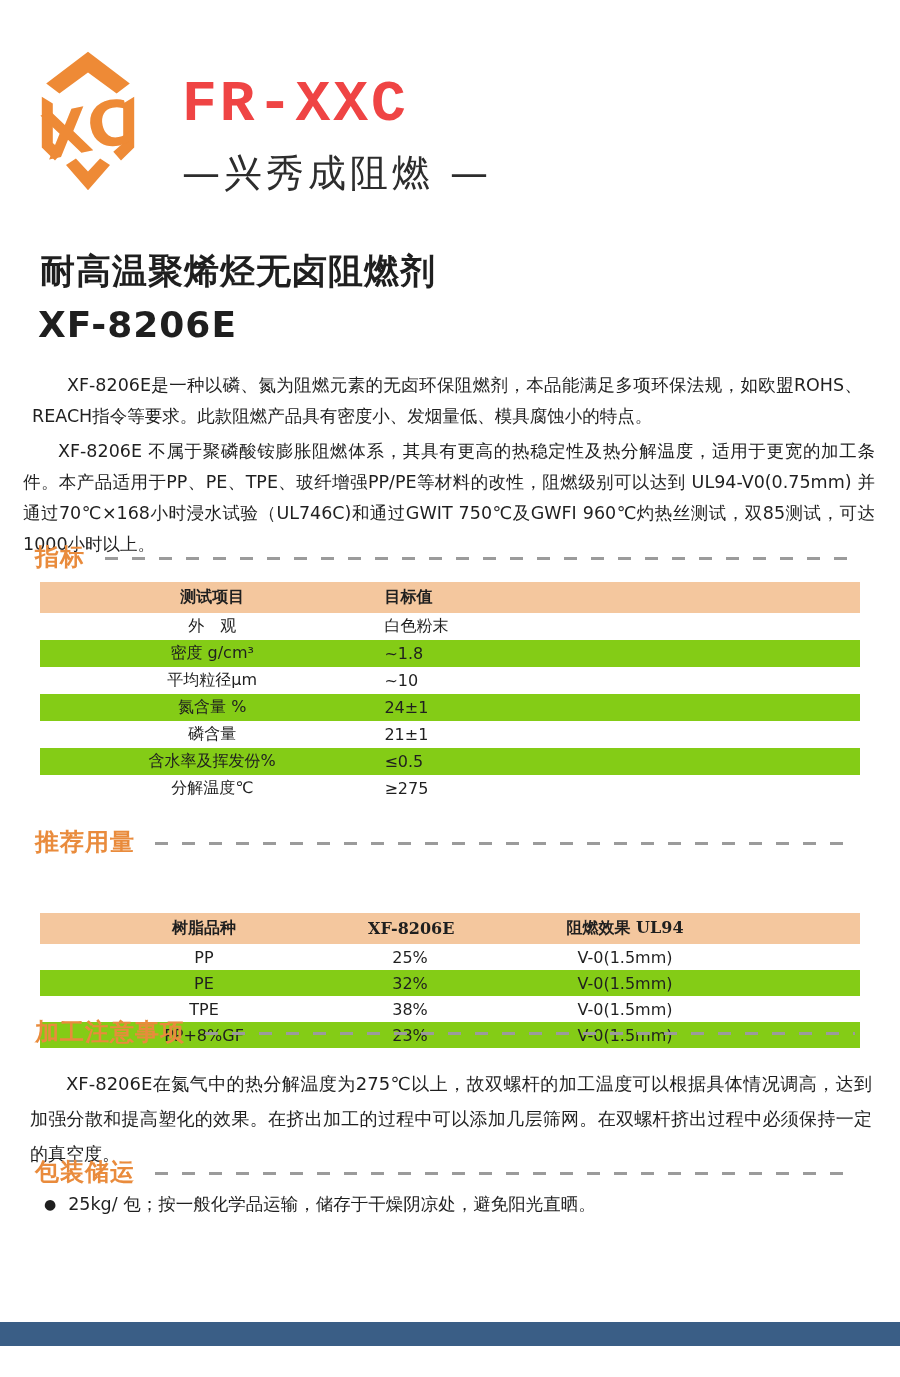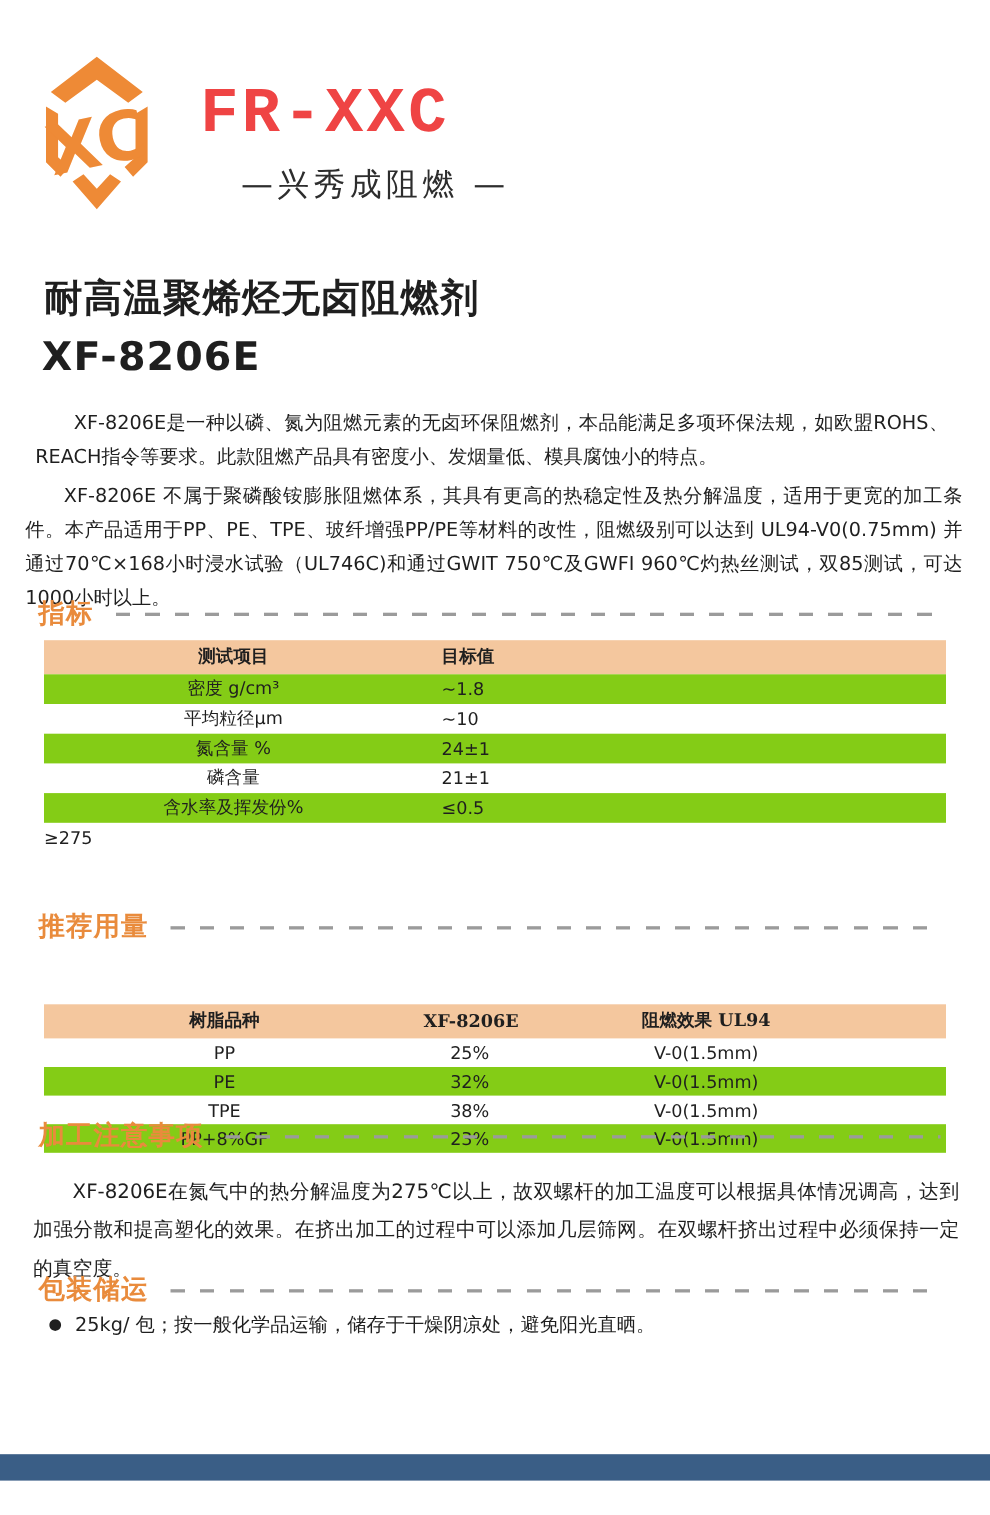--- a/index.html
+++ b/index.html
@@ -10,21 +10,21 @@
   }
 
   
   .logo-block { position:absolute; left:22px; top:46px; display:flex; align-items:flex-start; }
   .emblem { width:132px; height:150px; }
   .wordmark-wrap { margin-left:28px; padding-top:30px; }
   .wordmark {
     font-size:58px; font-weight:900; color:#ef4444; letter-spacing:3px; line-height:1;
     font-family:Liberation Mono, monospace;
   }
-  .tagline { margin-top:14px; font-size:29px; color:#2d2d2d; letter-spacing:4px; font-weight:500;margin-left:37px; }
+  .tagline { margin-top:14px; font-size:38px; color:#2d2d2d; letter-spacing:4px; font-weight:500; }
 
   
   .doc-title { position:absolute; left:40px; top:248px; font-size:35px; font-weight:800; letter-spacing:1px; }
   .product-code { position:absolute; left:38px; top:304px; font-size:36px; font-weight:800; letter-spacing:1px; }
 
   
   .intro-p { position:absolute; font-size:17.5px; line-height:31px; text-indent:2em; text-align:justify; }
   .intro-1 { left:32px; top:352px; width:830px; }
   .intro-2 { left:23px; top:418px; width:852px; }
 
@@ -36,21 +36,21 @@
   }
   .sec .dash-line { flex:1; height:3px; margin-top:2px;
     background:repeating-linear-gradient(90deg,#9b9b9b 0 13px,transparent 13px 27px); }
   .sec-spec { top:541px; }
   .sec-dosage { top:826px; }
   .sec-processing { top:1016px;text-align:center; }
   .sec-packaging { top:1156px; }
 
   
   .tbl { position:absolute; left:40px; width:820px; font-size:16px; }
-  .tr { display:flex; align-items:center; height:27px;gap:17px; }
+  .tr { display:flex; align-items:center; height:27px; }
   .th-row { height:31px; background:#F4C79E; font-weight:700;
     font-family:"DejaVu Serif","Liberation Serif",serif; }
   .alt { background:#84cc16; }
   .td { white-space:nowrap; }
 
   .spec-tbl { top:582px; }
   .spec-tbl .c1 { width:42%; text-align:center; }
   .spec-tbl .c2 { flex:1; text-align:left; padding-right:54px; }
 
   .dosage-tbl { top:865px; }
@@ -101,20 +101,24 @@
   <div class="sec sec-spec">
     <span class="sec-title">指标</span>
     <span class="dash-line"></span>
   </div>
 
   <div class="tbl spec-tbl">
     <div class="tr th-row">
       <div class="td c1">测试项目</div>
       <div class="td c2">目标值</div>
     </div>
+    <div class="tr">
+      <div class="td c1">外　观</div>
+      <div class="td c2">白色粉末</div>
+    </div>
     <div class="tr alt">
       <div class="td c1">密度 g/cm³</div>
       <div class="td c2">~1.8</div>
     </div>
     <div class="tr">
       <div class="td c1">平均粒径μm</div>
       <div class="td c2">~10</div>
     </div>
     <div class="tr alt">
       <div class="td c1">氮含量 %</div>
@@ -122,20 +126,21 @@
     </div>
     <div class="tr">
       <div class="td c1">磷含量</div>
       <div class="td c2">21±1</div>
     </div>
     <div class="tr alt">
       <div class="td c1">含水率及挥发份%</div>
       <div class="td c2">≤0.5</div>
     </div>
     <div class="tr">
+      <div class="td c1">分解温度℃</div>
       <div class="td c2">≥275</div>
     </div>
   </div>
 
   <div class="sec sec-dosage">
     <span class="sec-title">推荐用量</span>
     <span class="dash-line"></span>
   </div>
 
   <div class="tbl dosage-tbl">

